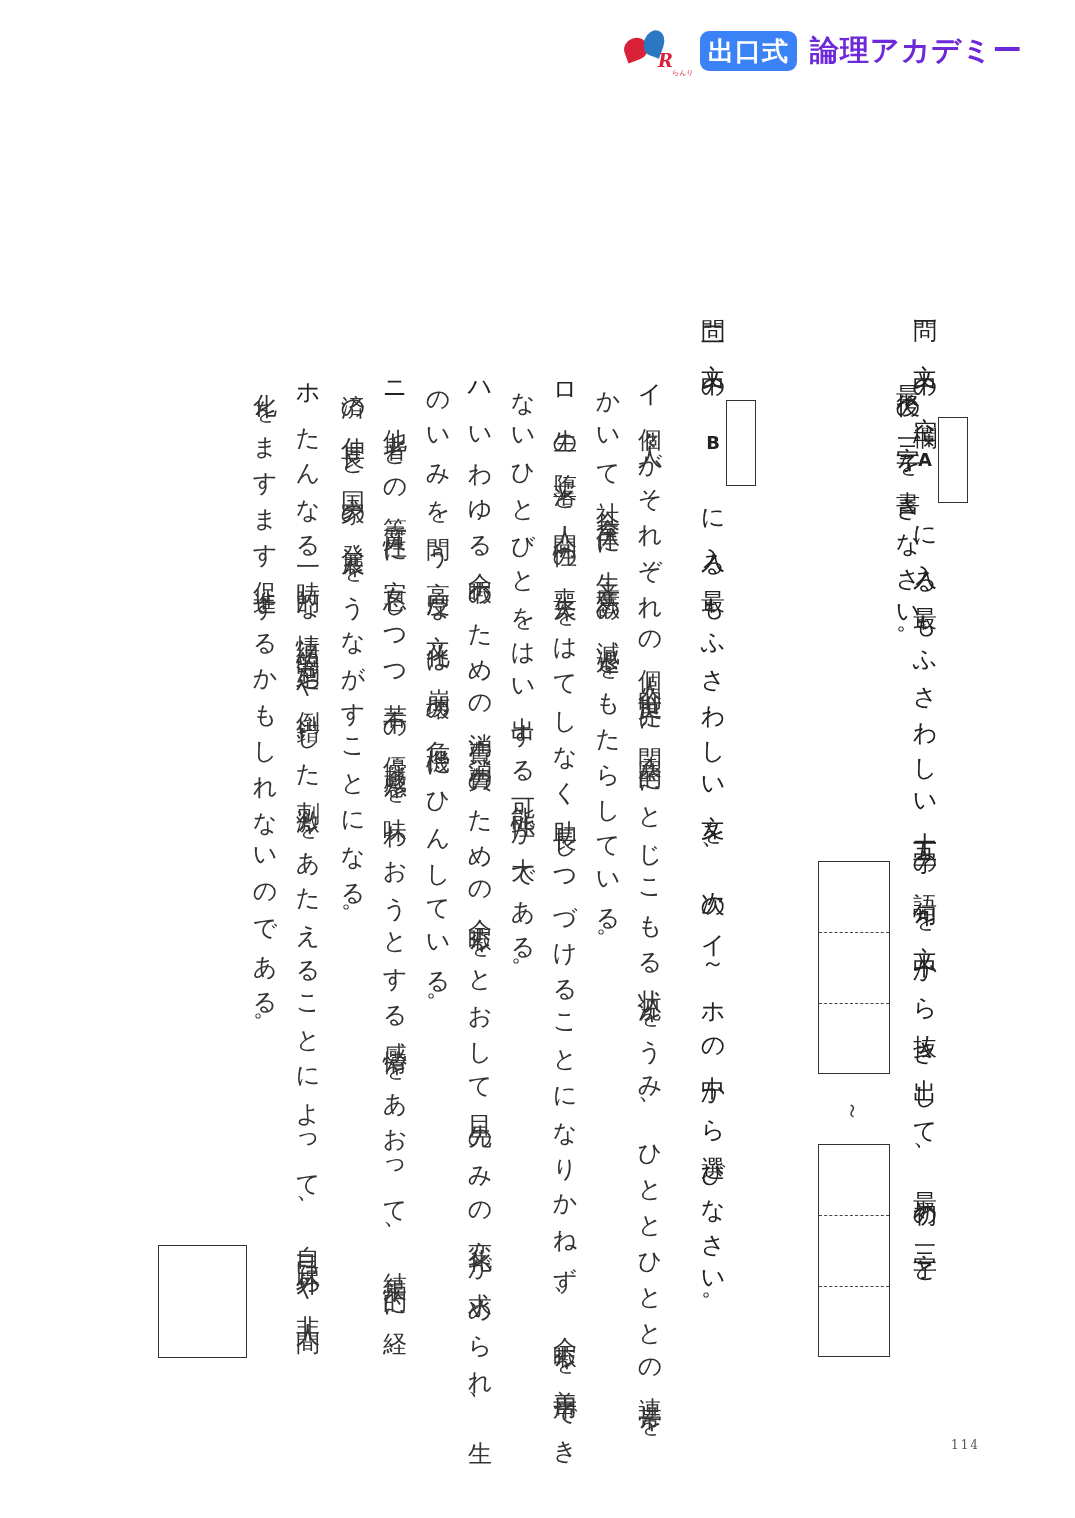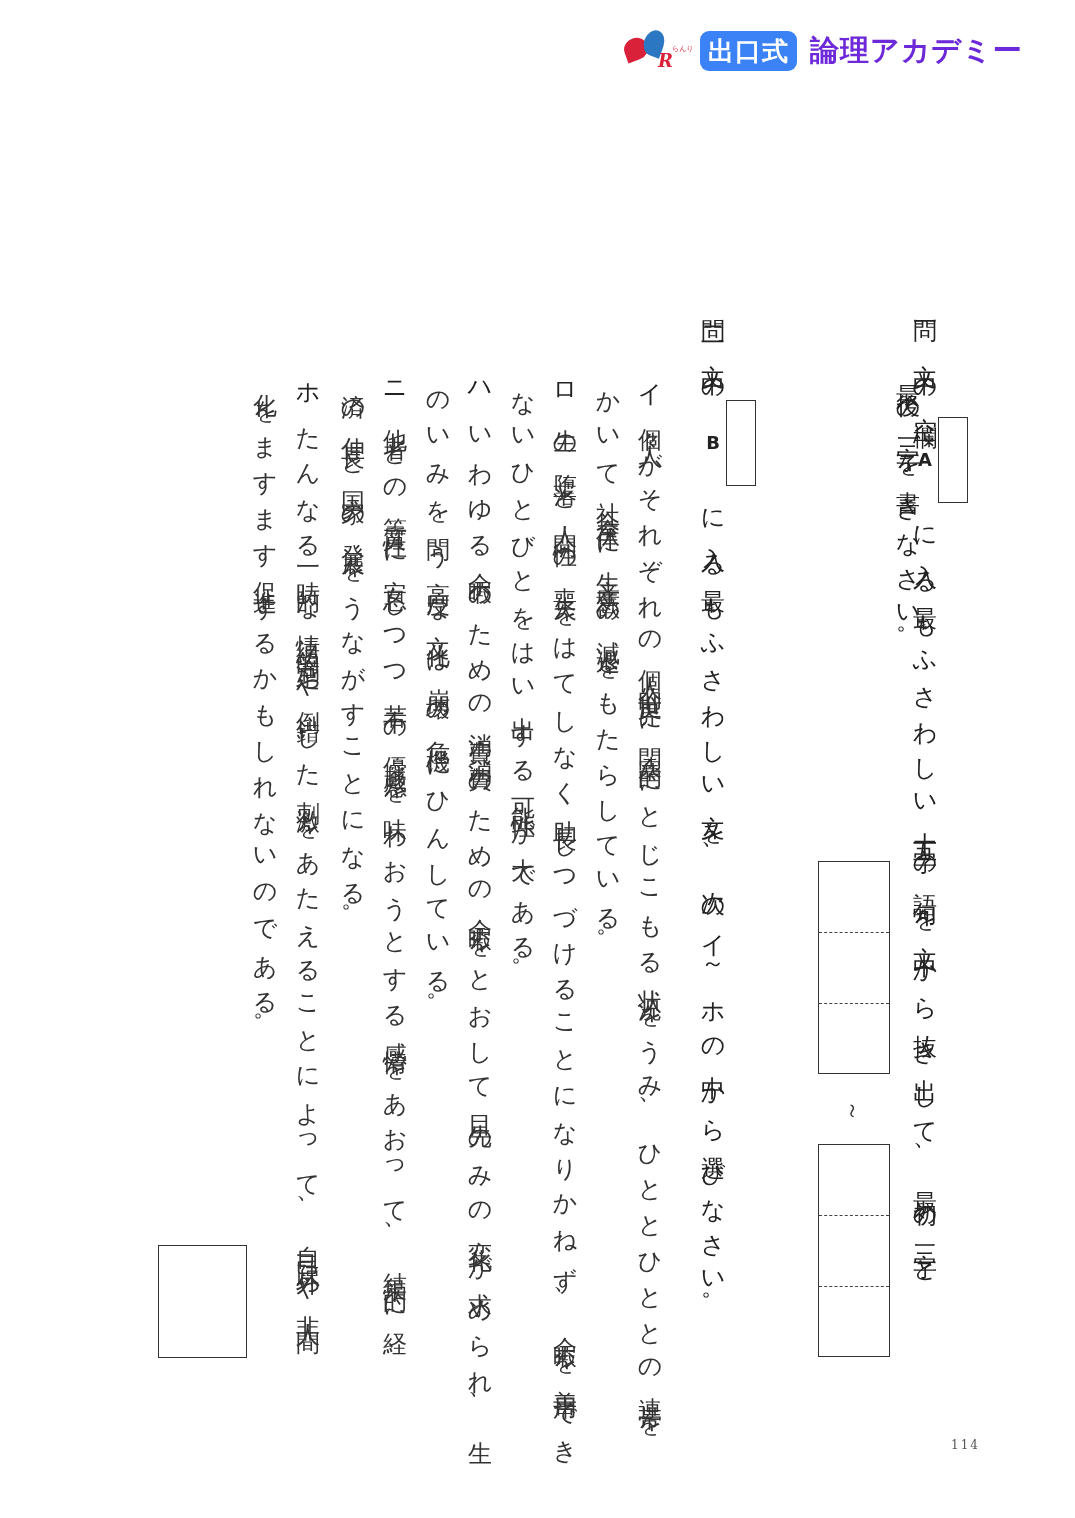--- a/index.html
+++ b/index.html
@@ -5,21 +5,21 @@
     html, body { margin: 0; padding: 0; background: #ffffff; }
     body { width: 1075px; height: 1518px; position: relative; overflow: hidden;
            font-family: "DejaVu Sans", "Liberation Sans", sans-serif; color: #222; }
 
     
     .logo { position: absolute; left: 622px; top: 28px; height: 46px; display: flex; align-items: center; }
     .logo-mark { position: relative; width: 74px; height: 46px; }
     .leaf-red { position: absolute; left: 2px; top: 10px; width: 24px; height: 22px; background: #d9213a; border-radius: 50% 50% 50% 0; transform: rotate(-20deg); }
     .leaf-blue { position: absolute; left: 22px; top: 2px; width: 20px; height: 26px; background: #2c77c1; border-radius: 50% 50% 0 50%; transform: rotate(20deg); }
     .logo-r { position: absolute; left: 36px; top: 22px; font-family: "DejaVu Serif", serif; font-weight: bold; font-style: italic; font-size: 18px; color: #d9213a; }
-    .logo-r-small { position: absolute; left: 50px; top: 16px; font-size: 7px; color: #d9213a; }
+    .logo-r-small { position: absolute; left: 50px; top: 40px; font-size: 7px; color: #d9213a; }
     .logo-badge { margin-left: 4px; background: #3b82f6; color: #fff; font-weight: bold; font-size: 26px; line-height: 40px; padding: 0 8px; border-radius: 9px; letter-spacing: 1px; }
     .logo-text { margin-left: 13px; color: #6d28d9; font-weight: bold; font-size: 29px; letter-spacing: 1px; white-space: nowrap; }
 
     
     .vcol { position: absolute; writing-mode: vertical-rl; text-orientation: upright;
             font-size: 24px; line-height: 36px; width: 36px; letter-spacing: 8.5px; white-space: nowrap; }
     .serif { font-family: "DejaVu Serif", "Liberation Serif", serif; color: #333; }
     .sans { font-family: "DejaVu Sans", "Liberation Sans", sans-serif; color: #222; }
     .inline-box { display: inline-block; border: 1.5px solid #333; width: 28px; height: 84px; line-height: 84px;
                   text-align: center; font-size: 18px; font-weight: bold; margin: 2px 0 6px 0; letter-spacing: 0; }

